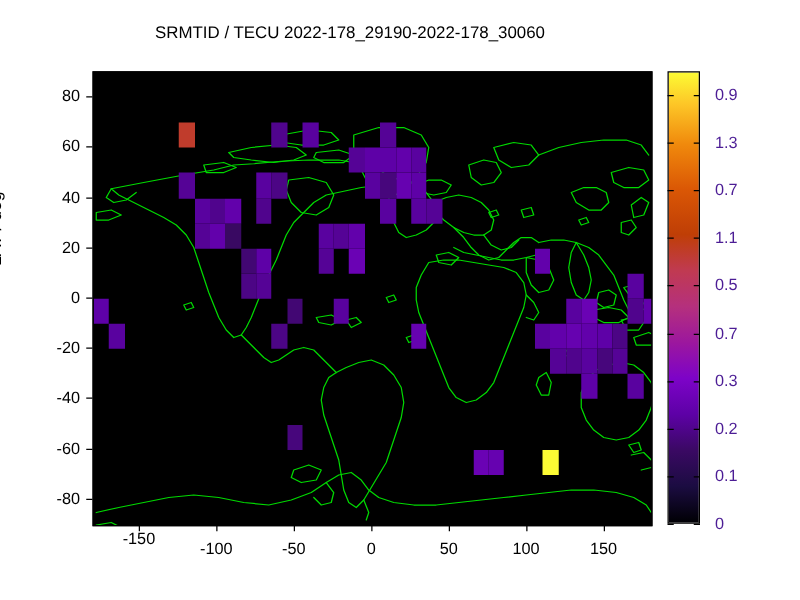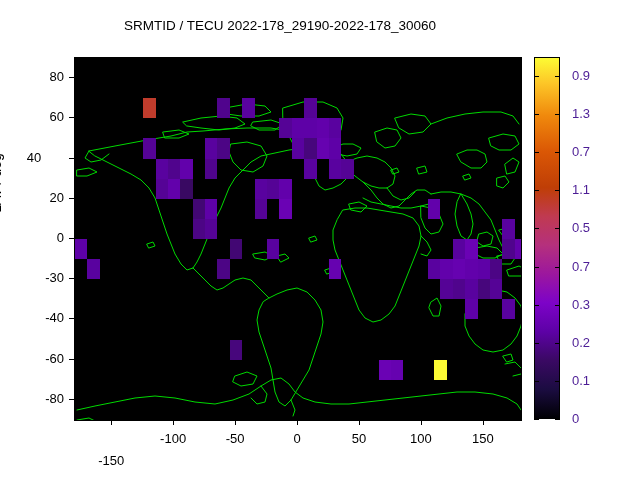--- a/index.html
+++ b/index.html
@@ -243,33 +243,33 @@
   </div>
 
   <div id="axes-layer">
       <div class="tick" style="left: 69px; top: 399px; width: 5px; height: 1px;"></div>
       <div class="ytick-label" style="width: 60px; left: 4px; top: 390.889px;">-80</div>
       <div class="tick" style="left: 69px; top: 359px; width: 5px; height: 1px;"></div>
       <div class="ytick-label" style="width: 60px; left: 4px; top: 350.667px;">-60</div>
       <div class="tick" style="left: 69px; top: 318px; width: 5px; height: 1px;"></div>
       <div class="ytick-label" style="width: 60px; left: 4px; top: 310.444px;">-40</div>
       <div class="tick" style="left: 69px; top: 278px; width: 5px; height: 1px;"></div>
-      <div class="ytick-label" style="width: 60px; left: 4px; top: 270.222px;">-30</div>
+      <div class="ytick-label" style="width: 60px; left: 4px; top: 270.222px;">-20</div>
       <div class="tick" style="left: 69px; top: 238px; width: 5px; height: 1px;"></div>
       <div class="ytick-label" style="width: 60px; left: 4px; top: 230px;">0</div>
       <div class="tick" style="left: 69px; top: 198px; width: 5px; height: 1px;"></div>
       <div class="ytick-label" style="width: 60px; left: 4px; top: 189.778px;">20</div>
       <div class="tick" style="left: 69px; top: 158px; width: 5px; height: 1px;"></div>
-      <div class="ytick-label" style="width: 60px; left: 4px; top: 149.556px; text-align: center;">40</div>
+      <div class="ytick-label" style="width: 60px; left: 4px; top: 149.556px;">40</div>
       <div class="tick" style="left: 69px; top: 117px; width: 5px; height: 1px;"></div>
       <div class="ytick-label" style="width: 60px; left: 4px; top: 109.333px;">60</div>
       <div class="tick" style="left: 69px; top: 77px; width: 5px; height: 1px;"></div>
       <div class="ytick-label" style="width: 60px; left: 4px; top: 69.1111px;">80</div>
       <div class="tick" style="left: 111px; top: 420px; width: 1px; height: 5px;"></div>
-      <div class="xtick-label" style="width: 60px; left: 81.1667px; top: 453px;">-150</div>
+      <div class="xtick-label" style="width: 60px; left: 81.1667px; top: 423px;">-150</div>
       <div class="tick" style="left: 173px; top: 420px; width: 1px; height: 5px;"></div>
       <div class="xtick-label" style="width: 60px; left: 143.111px; top: 431px;">-100</div>
       <div class="tick" style="left: 235px; top: 420px; width: 1px; height: 5px;"></div>
       <div class="xtick-label" style="width: 60px; left: 205.056px; top: 431px;">-50</div>
       <div class="tick" style="left: 297px; top: 420px; width: 1px; height: 5px;"></div>
       <div class="xtick-label" style="width: 60px; left: 267px; top: 431px;">0</div>
       <div class="tick" style="left: 359px; top: 420px; width: 1px; height: 5px;"></div>
       <div class="xtick-label" style="width: 60px; left: 328.944px; top: 431px;">50</div>
       <div class="tick" style="left: 421px; top: 420px; width: 1px; height: 5px;"></div>
       <div class="xtick-label" style="width: 60px; left: 390.889px; top: 431px;">100</div>

